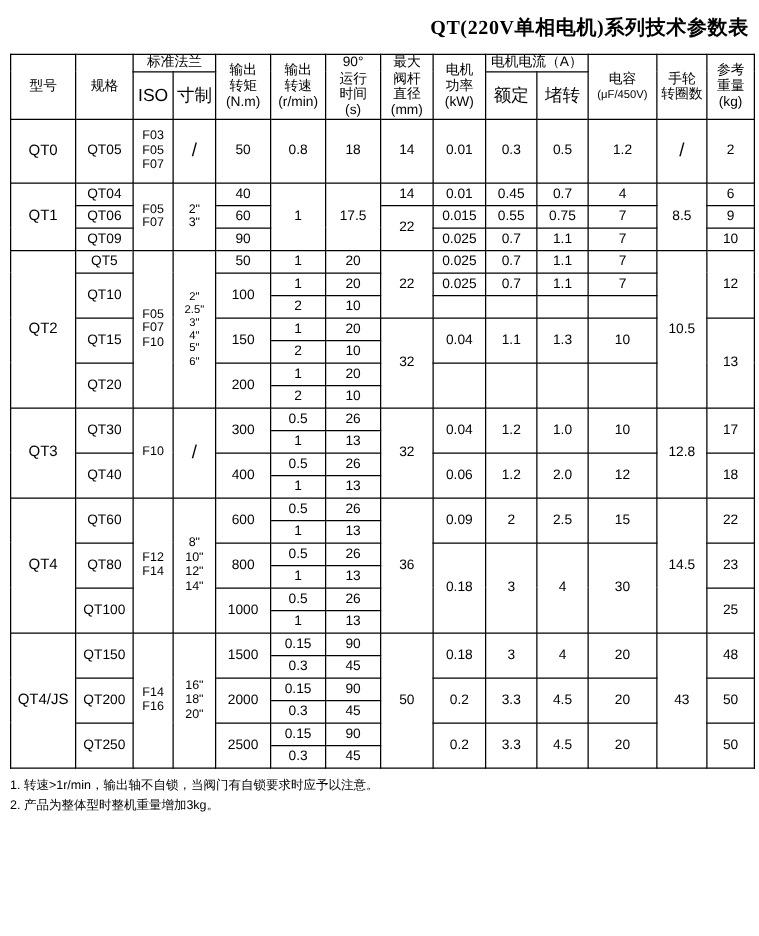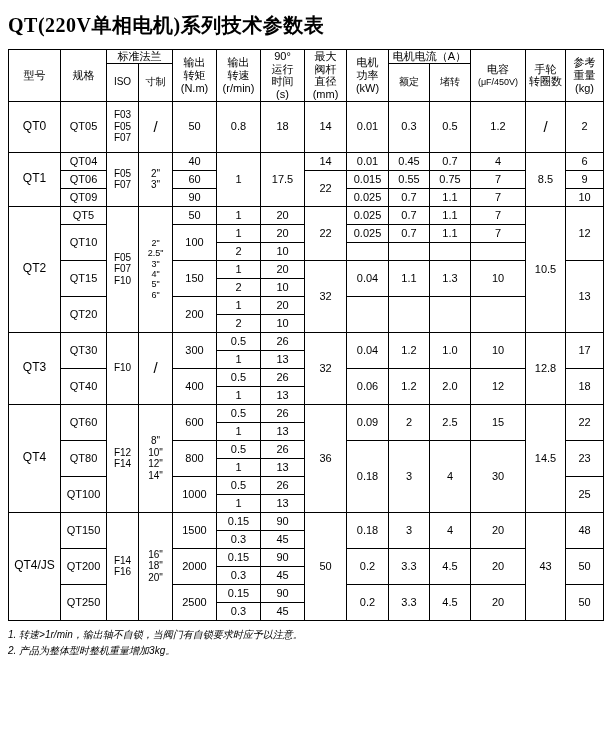--- a/index.html
+++ b/index.html
@@ -4,54 +4,54 @@
 <style>
   html,body{margin:0;padding:0;background:#ffffff;}
   body{
     width:607px;
     font-family:"Liberation Sans","DejaVu Sans",sans-serif;
     color:#000;
     -webkit-font-smoothing:antialiased;
   }
   .page{width:607px;height:749px;position:relative;box-sizing:border-box;padding:0 8px;}
   .title{
-    text-align:left;
+    text-align:right;
     font-family:"Liberation Serif","DejaVu Serif",serif;
     font-weight:bold;
-    font-size:20px;
+    font-size:16px;
     letter-spacing:0.5px;
     padding:12px 0 10px 0;
   }
   table.spec{
     border-collapse:collapse;
     width:591px;
     table-layout:fixed;
     font-size:11px;
   }
   table.spec td, table.spec th{
     border:1px solid #000;
     text-align:center;
     vertical-align:middle;
     padding:0;
     line-height:1.15;
     font-weight:normal;
   }
   .hrow td{font-size:11px;padding:2px 1px;}
-  .hsub td{font-size:10px;padding:1px;}
+  .hsub td{font-size:14px;padding:1px;}
   .small{font-size:10px;}
   .tiny{font-size:9px;margin-top:32px;}
   .model{font-size:12px;margin-left:41px;}
   .slash{font-size:15px;}
   .multi{line-height:1.25;}
   .notes{
     font-size:10px;
     line-height:1.6;
     padding-top:6px;
   }
-  .notes div{white-space:nowrap;font-style:italic;}
+  .notes div{white-space:nowrap;}
   .h18{height:18px;}
 </style>
 </head>
 <body>
 
 <div class="page">
 
   <div class="title">QT(220V单相电机)系列技术参数表</div>
 
   <table class="spec">

